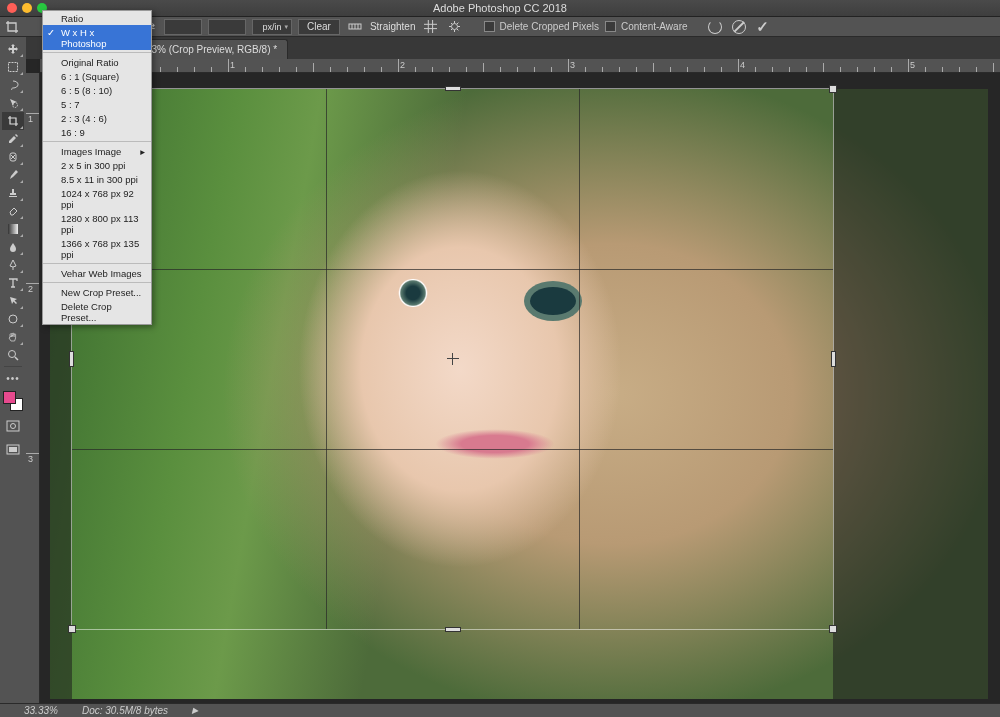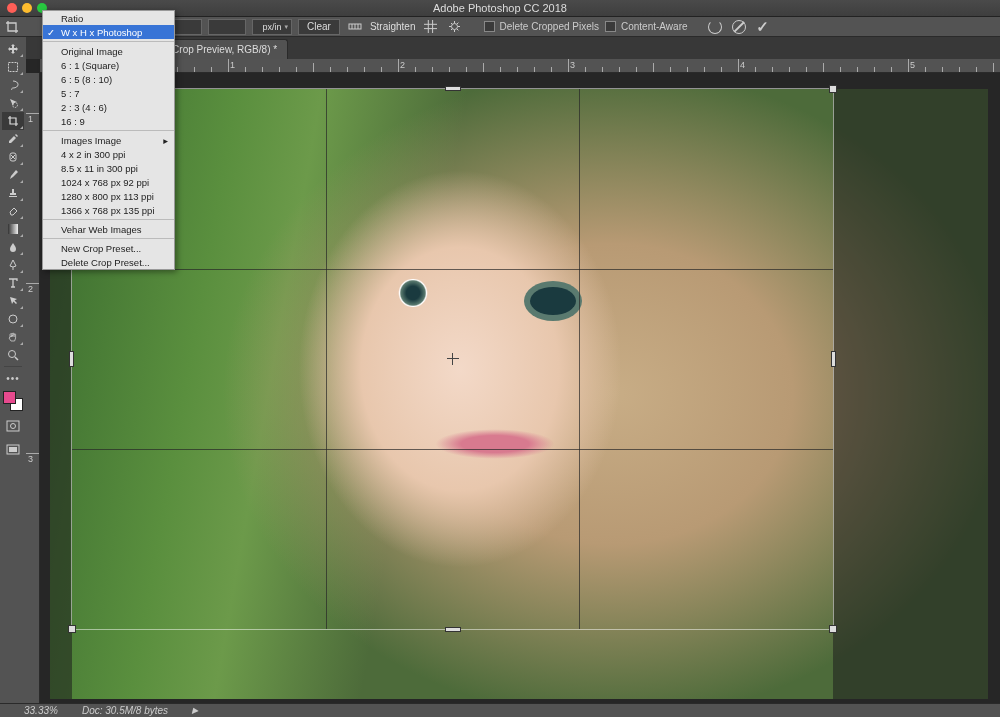--- a/index.html
+++ b/index.html
@@ -22,21 +22,21 @@
 .btn { height:16px; padding:0 8px; background:#3a3a3a; border:1px solid #666; display:flex; align-items:center; font-size:10px; }
 .icon-btn { width:18px; height:16px; display:flex; align-items:center; justify-content:center; color:#ccc; }
 .checkbox { width:11px; height:11px; border:1px solid #888; background:#3a3a3a; display:inline-block; vertical-align:middle; margin-right:3px;}
 .opt-label { display:flex; align-items:center; gap:2px; color:#ccc; font-size:10px;}
 .commit { font-size:15px; font-weight:bold; }
 .cancel-o { width:14px; height:14px; border:1.5px solid #ccc; border-radius:50%; position:relative;}
 .cancel-o::after{content:""; position:absolute; width:14px; height:1.5px; background:#ccc; top:5px; left:-1px; transform:rotate(-45deg);}
 .reset-o { width:14px; height:14px; border:1.5px solid #ccc; border-radius:50%; border-top-color:transparent; position:relative;}
 
 
-.dropdown { position:absolute; top:10px; left:42px; width:133px; background:#e5e5e5; color:#222; font-size:9.5px; border:1px solid #999; box-shadow:2px 2px 6px rgba(0,0,0,.4); z-index:100;}
+.dropdown { position:absolute; top:10px; left:42px; width:110px; background:#e5e5e5; color:#222; font-size:9.5px; border:1px solid #999; box-shadow:2px 2px 6px rgba(0,0,0,.4); z-index:100;}
 .dropdown .dd-item { padding:1.5px 9px 1.5px 18px; position:relative; cursor:default;}
 .dropdown .dd-item.sel { background:#3874d6; color:#fff;}
 .dropdown .dd-item.sel::before { content:"✓"; position:absolute; left:4px; }
 .dropdown .dd-sep { height:1px; background:#bbb; margin:2px 0;}
 .dropdown .dd-item.sub::after { content:"▸"; position:absolute; right:6px;}
 
 
 .tabbar { height:22px; background:#383838; display:flex; align-items:end; padding-left:36px;}
 .tab { background:#525252; padding:4px 10px; font-size:10px; color:#ddd; border-radius:3px 3px 0 0; border:1px solid #2a2a2a; border-bottom:none;}
 
@@ -145,29 +145,29 @@
   <div class="icon-btn">
       <div class="cancel-o"></div>
     </div>
   <div class="icon-btn commit">✓</div>
 </div>
 
 <div class="dropdown" id="dd">
     <div class="dd-item">Ratio</div>
     <div class="dd-item sel">W x H x Photoshop</div>
     <div class="dd-sep"></div>
-    <div class="dd-item">Original Image</div>
+    <div class="dd-item">Original Ratio</div>
     <div class="dd-item">6 : 1 (Square)</div>
     <div class="dd-item">6 : 5 (8 : 10)</div>
     <div class="dd-item">5 : 7</div>
     <div class="dd-item">2 : 3 (4 : 6)</div>
     <div class="dd-item">16 : 9</div>
     <div class="dd-sep"></div>
     <div class="dd-item sub">Images Image</div>
-    <div class="dd-item">4 x 2 in 300 ppi</div>
+    <div class="dd-item">2 x 5 in 300 ppi</div>
     <div class="dd-item">8.5 x 11 in 300 ppi</div>
     <div class="dd-item">1024 x 768 px 92 ppi</div>
     <div class="dd-item">1280 x 800 px 113 ppi</div>
     <div class="dd-item">1366 x 768 px 135 ppi</div>
     <div class="dd-sep"></div>
     <div class="dd-item">Vehar Web Images</div>
     <div class="dd-sep"></div>
     <div class="dd-item">New Crop Preset...</div>
     <div class="dd-item">Delete Crop Preset...</div>
   </div>

